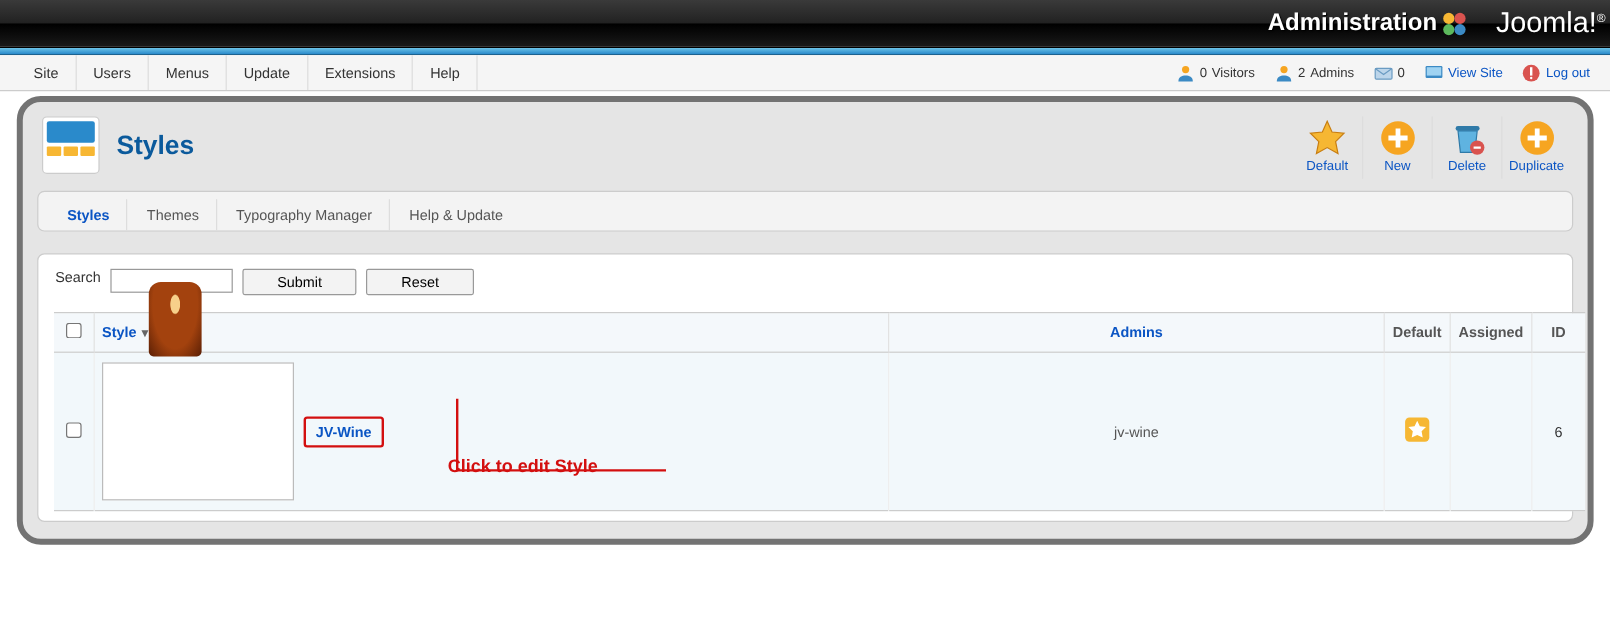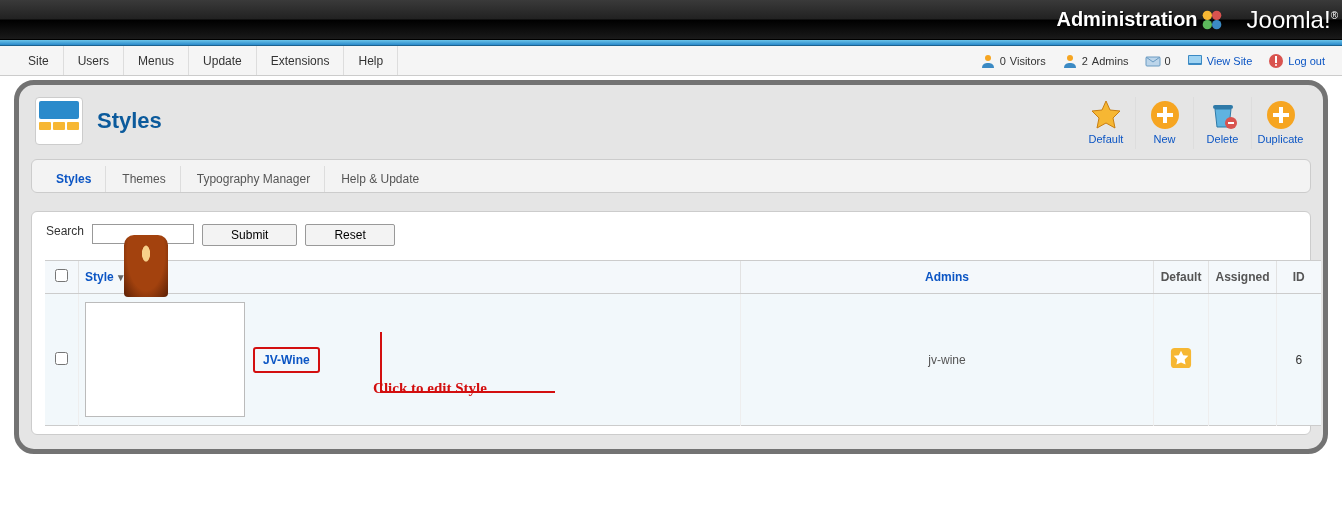--- a/index.html
+++ b/index.html
@@ -78,21 +78,21 @@
   .thumb { width:160px; height:115px; border:1px solid #bbb; padding:2px; background:#fff; display:block;}
   .thumb-inner { width:100%; height:100%; background:
     linear-gradient(to bottom, #222 0 18%, #3b1a0b 18% 100%);
     position:relative; overflow:hidden;}
   .thumb-inner::after{
     content:""; position:absolute; left:36px; bottom:8px; width:44px; height:62px;
     background: radial-gradient(ellipse at 50% 30%, #f7d08a 0 12%, #a3420e 14% 60%, #5a1f05 100%);
     border-radius:10px 10px 4px 4px;
   }
   .style-link { color:#0b55c4; font-weight:bold; font-size:12px; cursor:pointer; padding:4px 8px; border:2px solid #d30f0f; border-radius:3px; display:inline-block;}
-  .annot { position:absolute; left:288px; top:78px; color:#d30f0f; font-weight:bold; font-size:15px; white-space:nowrap;font-family:Liberation Serif, serif;}
+  .annot { position:absolute; left:288px; top:78px; color:#d30f0f; font-weight:bold; font-size:15px; white-space:nowrap;}
   .annot-line { position:absolute; left:230px; top:30px; width:240px; height:70px; pointer-events:none;}
 
   .default-star { width:22px; height:22px; display:inline-block;}
   .display-row { text-align:center; padding:10px 0 2px; font-size:11px;}
   .display-row select { font-size:11px; border:1px solid #999;}
   .theme-text { color:#555; font-size:12px;}
   .header-dark { color:#555 !important; }
 </style>
 </head>
 <body>

